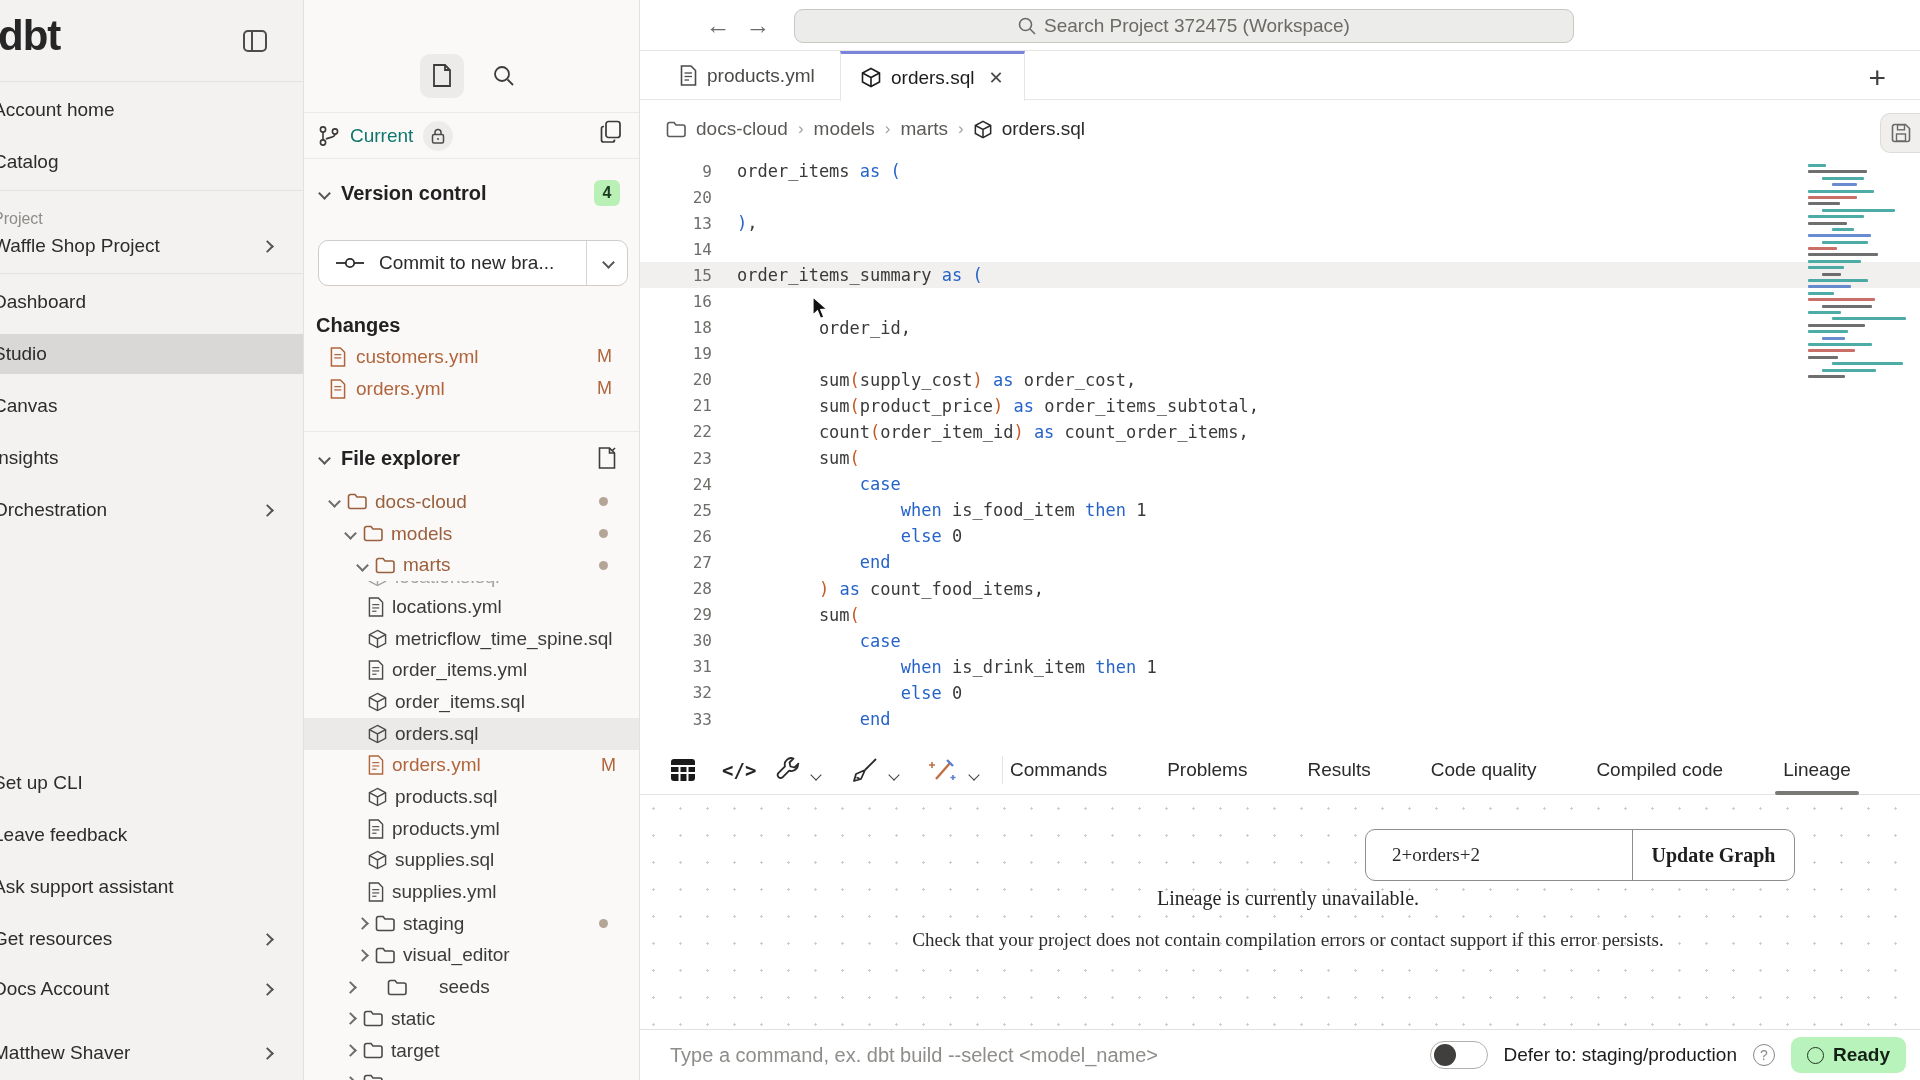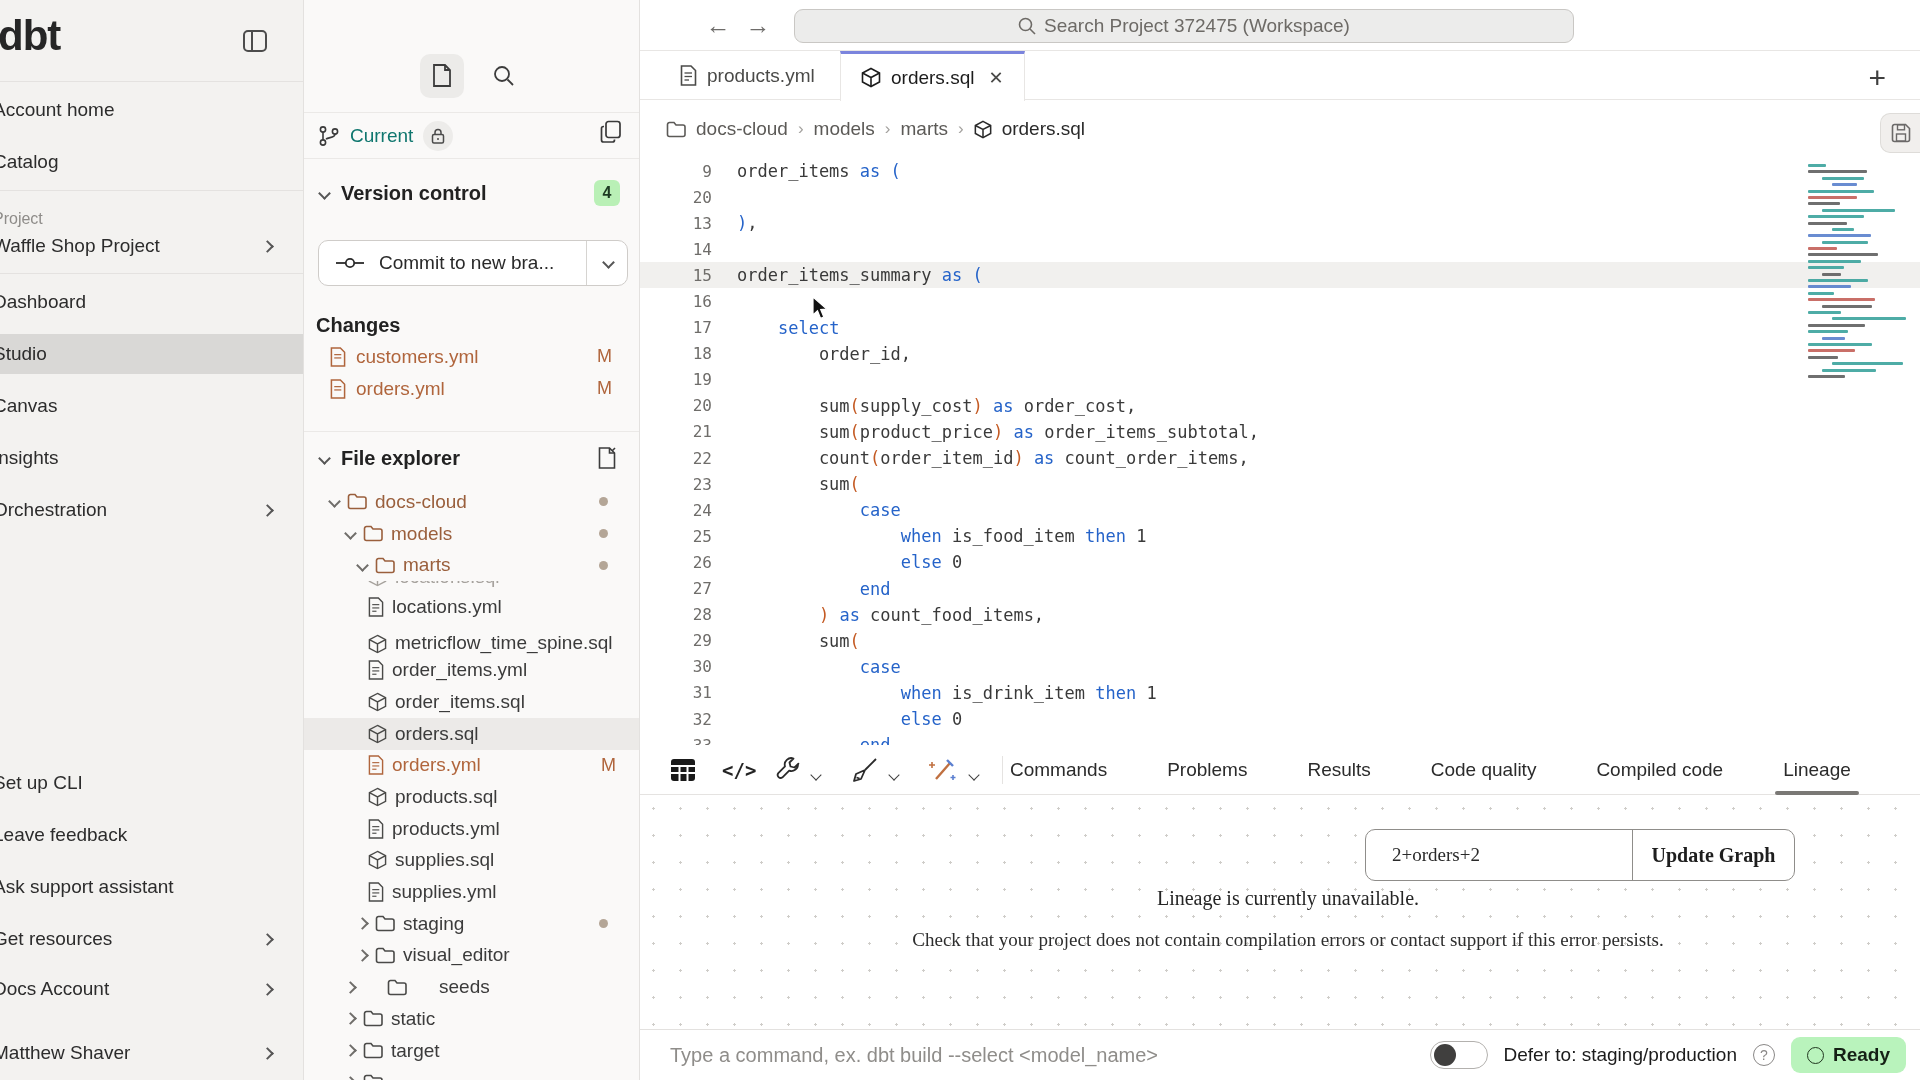--- a/index.html
+++ b/index.html
@@ -336,21 +336,21 @@
         </div>
         <div class="tree-row" style="padding-left: 64px;">
           <svg width="16" height="20" viewBox="0 0 17 21">
             <path d="M1.5 1 h9.5 l4.5 4.5 v14.5 h-14 z" fill="none" stroke="#4a4a48" stroke-width="1.5"></path>
             <line x1="4.5" y1="8" x2="12" y2="8" stroke="#4a4a48" stroke-width="1.2"></line>
             <line x1="4.5" y1="11.5" x2="12" y2="11.5" stroke="#4a4a48" stroke-width="1.2"></line>
             <line x1="4.5" y1="15" x2="9" y2="15" stroke="#4a4a48" stroke-width="1.2"></line>
           </svg>
           <span>locations.yml</span>
         </div>
-        <div class="tree-row" style="padding-left: 64px; align-items: flex-end;">
+        <div class="tree-row" style="padding-left: 64px;">
           <svg width="19" height="20" viewBox="0 0 20 21">
             <path d="M10 1.5 L18.5 6 v9 L10 19.5 L1.5 15 V6 Z" fill="none" stroke="#4a4a48" stroke-width="1.5"></path>
             <path d="M1.5 6 L10 10.5 L18.5 6 M10 10.5 V19.5" fill="none" stroke="#4a4a48" stroke-width="1.5"></path>
           </svg>
           <span>metricflow_time_spine.sql</span>
         </div>
         <div class="tree-row" style="padding-left: 64px;">
           <svg width="16" height="20" viewBox="0 0 17 21">
             <path d="M1.5 1 h9.5 l4.5 4.5 v14.5 h-14 z" fill="none" stroke="#4a4a48" stroke-width="1.5"></path>
             <line x1="4.5" y1="8" x2="12" y2="8" stroke="#4a4a48" stroke-width="1.2"></line>
@@ -525,21 +525,20 @@
     </div>
 
     <div class="editor">
       <div id="code-lines">
           <div class="code-line"><span class="ln">9</span><span class="code"><span class="tok-t">order_items </span><span class="tok-k">as</span><span class="tok-t"> </span><span class="tok-p1">(</span></span></div>
           <div class="code-line"><span class="ln">20</span><span class="code"></span></div>
           <div class="code-line"><span class="ln">13</span><span class="code"><span class="tok-p1">)</span><span class="tok-t">,</span></span></div>
           <div class="code-line"><span class="ln">14</span><span class="code"></span></div>
           <div class="code-line cur"><span class="ln">15</span><span class="code"><span class="tok-t">order_items_summary </span><span class="tok-k">as</span><span class="tok-t"> </span><span class="tok-p1">(</span></span></div>
           <div class="code-line"><span class="ln">16</span><span class="code"></span></div>
-          <div class="code-line"><span class="ln">17</span><span class="code"><span class="tok-t">    </span><span class="tok-k">select</span></span></div>
           <div class="code-line"><span class="ln">18</span><span class="code"><span class="tok-t">        order_id,</span></span></div>
           <div class="code-line"><span class="ln">19</span><span class="code"></span></div>
           <div class="code-line"><span class="ln">20</span><span class="code"><span class="tok-t">        sum</span><span class="tok-p2">(</span><span class="tok-t">supply_cost</span><span class="tok-p2">)</span><span class="tok-t"> </span><span class="tok-k">as</span><span class="tok-t"> order_cost,</span></span></div>
           <div class="code-line"><span class="ln">21</span><span class="code"><span class="tok-t">        sum</span><span class="tok-p2">(</span><span class="tok-t">product_price</span><span class="tok-p2">)</span><span class="tok-t"> </span><span class="tok-k">as</span><span class="tok-t"> order_items_subtotal,</span></span></div>
           <div class="code-line"><span class="ln">22</span><span class="code"><span class="tok-t">        count</span><span class="tok-p2">(</span><span class="tok-t">order_item_id</span><span class="tok-p2">)</span><span class="tok-t"> </span><span class="tok-k">as</span><span class="tok-t"> count_order_items,</span></span></div>
           <div class="code-line"><span class="ln">23</span><span class="code"><span class="tok-t">        sum</span><span class="tok-p2">(</span></span></div>
           <div class="code-line"><span class="ln">24</span><span class="code"><span class="tok-t">            </span><span class="tok-k">case</span></span></div>
           <div class="code-line"><span class="ln">25</span><span class="code"><span class="tok-t">                </span><span class="tok-k">when</span><span class="tok-t"> is_food_item </span><span class="tok-k">then</span><span class="tok-t"> 1</span></span></div>
           <div class="code-line"><span class="ln">26</span><span class="code"><span class="tok-t">                </span><span class="tok-k">else</span><span class="tok-t"> 0</span></span></div>
           <div class="code-line"><span class="ln">27</span><span class="code"><span class="tok-t">            </span><span class="tok-k">end</span></span></div>

